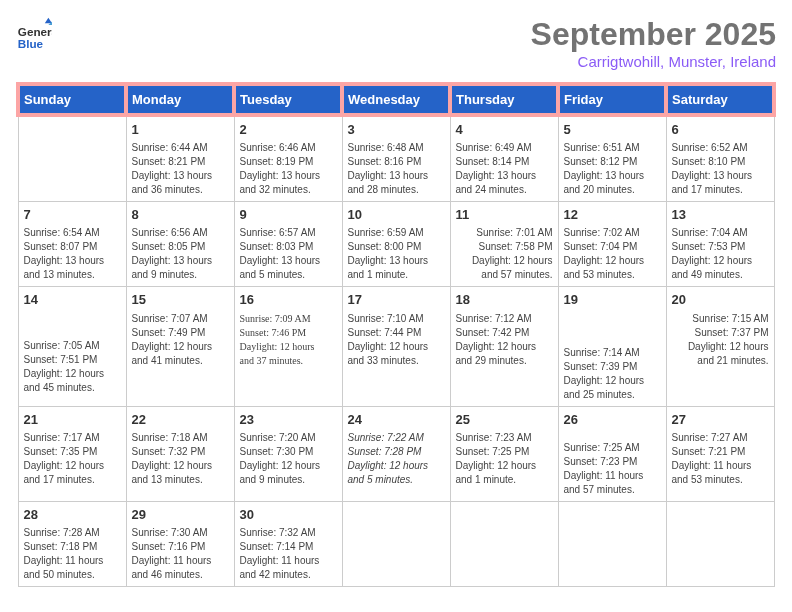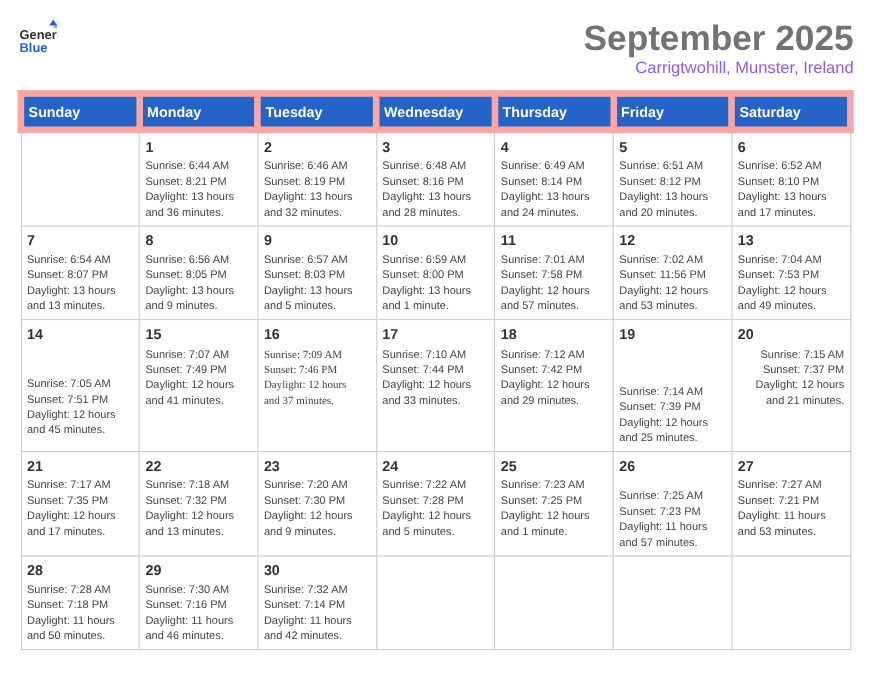--- a/index.html
+++ b/index.html
@@ -42,21 +42,21 @@
       border-collapse: collapse;
       font-size: 11px;
     }
     thead tr th {
       background-color: #2563c8;
       color: #fff;
       padding: 6px 4px;
       text-align: left;
       font-size: 13px;
       font-weight: bold;
-      border: 6px solid #fca5a5;
+      border: 4px solid #fca5a5;
     }
     tbody tr td {
       border: 1px solid #ccc;
       padding: 4px 5px;
       vertical-align: top;
       width: calc(100% / 7);
       color: #333;
       line-height: 1.4;
     }
     .day-num {
@@ -179,29 +179,29 @@
         </td>
         <td>
           <span class="day-num">10</span>
           <div class="day-info" style="white-space: pre-line;">Sunrise: 6:59 AM
 Sunset: 8:00 PM
 Daylight: 13 hours
 and 1 minute.</div>
         </td>
         <td>
           <span class="day-num">11</span>
-          <div class="day-info" style="white-space: pre-line;">Sunrise: 7:01 AM
+          <div class="day-info" style="white-space: pre-line; text-align: right;">Sunrise: 7:01 AM
 Sunset: 7:58 PM
 Daylight: 12 hours
 and 57 minutes.</div>
         </td>
         <td>
           <span class="day-num">12</span>
           <div class="day-info" style="white-space: pre-line;">Sunrise: 7:02 AM
-Sunset: 11:56 PM
+Sunset: 7:04 PM
 Daylight: 12 hours
 and 53 minutes.</div>
         </td>
         <td>
           <span class="day-num">13</span>
           <div class="day-info" style="white-space: pre-line;">Sunrise: 7:04 AM
 Sunset: 7:53 PM
 Daylight: 12 hours
 and 49 minutes.</div>
         </td>
@@ -274,21 +274,21 @@
         </td>
         <td>
           <span class="day-num">23</span>
           <div class="day-info" style="white-space: pre-line;">Sunrise: 7:20 AM
 Sunset: 7:30 PM
 Daylight: 12 hours
 and 9 minutes.</div>
         </td>
         <td>
           <span class="day-num">24</span>
-          <div class="day-info" style="white-space: pre-line;">Sunrise: 7:22 AM
+          <div class="day-info" style="white-space: pre-line; font-style: italic;">Sunrise: 7:22 AM
 Sunset: 7:28 PM
 Daylight: 12 hours
 and 5 minutes.</div>
         </td>
         <td>
           <span class="day-num">25</span>
           <div class="day-info" style="white-space: pre-line;">Sunrise: 7:23 AM
 Sunset: 7:25 PM
 Daylight: 12 hours
 and 1 minute.</div>

